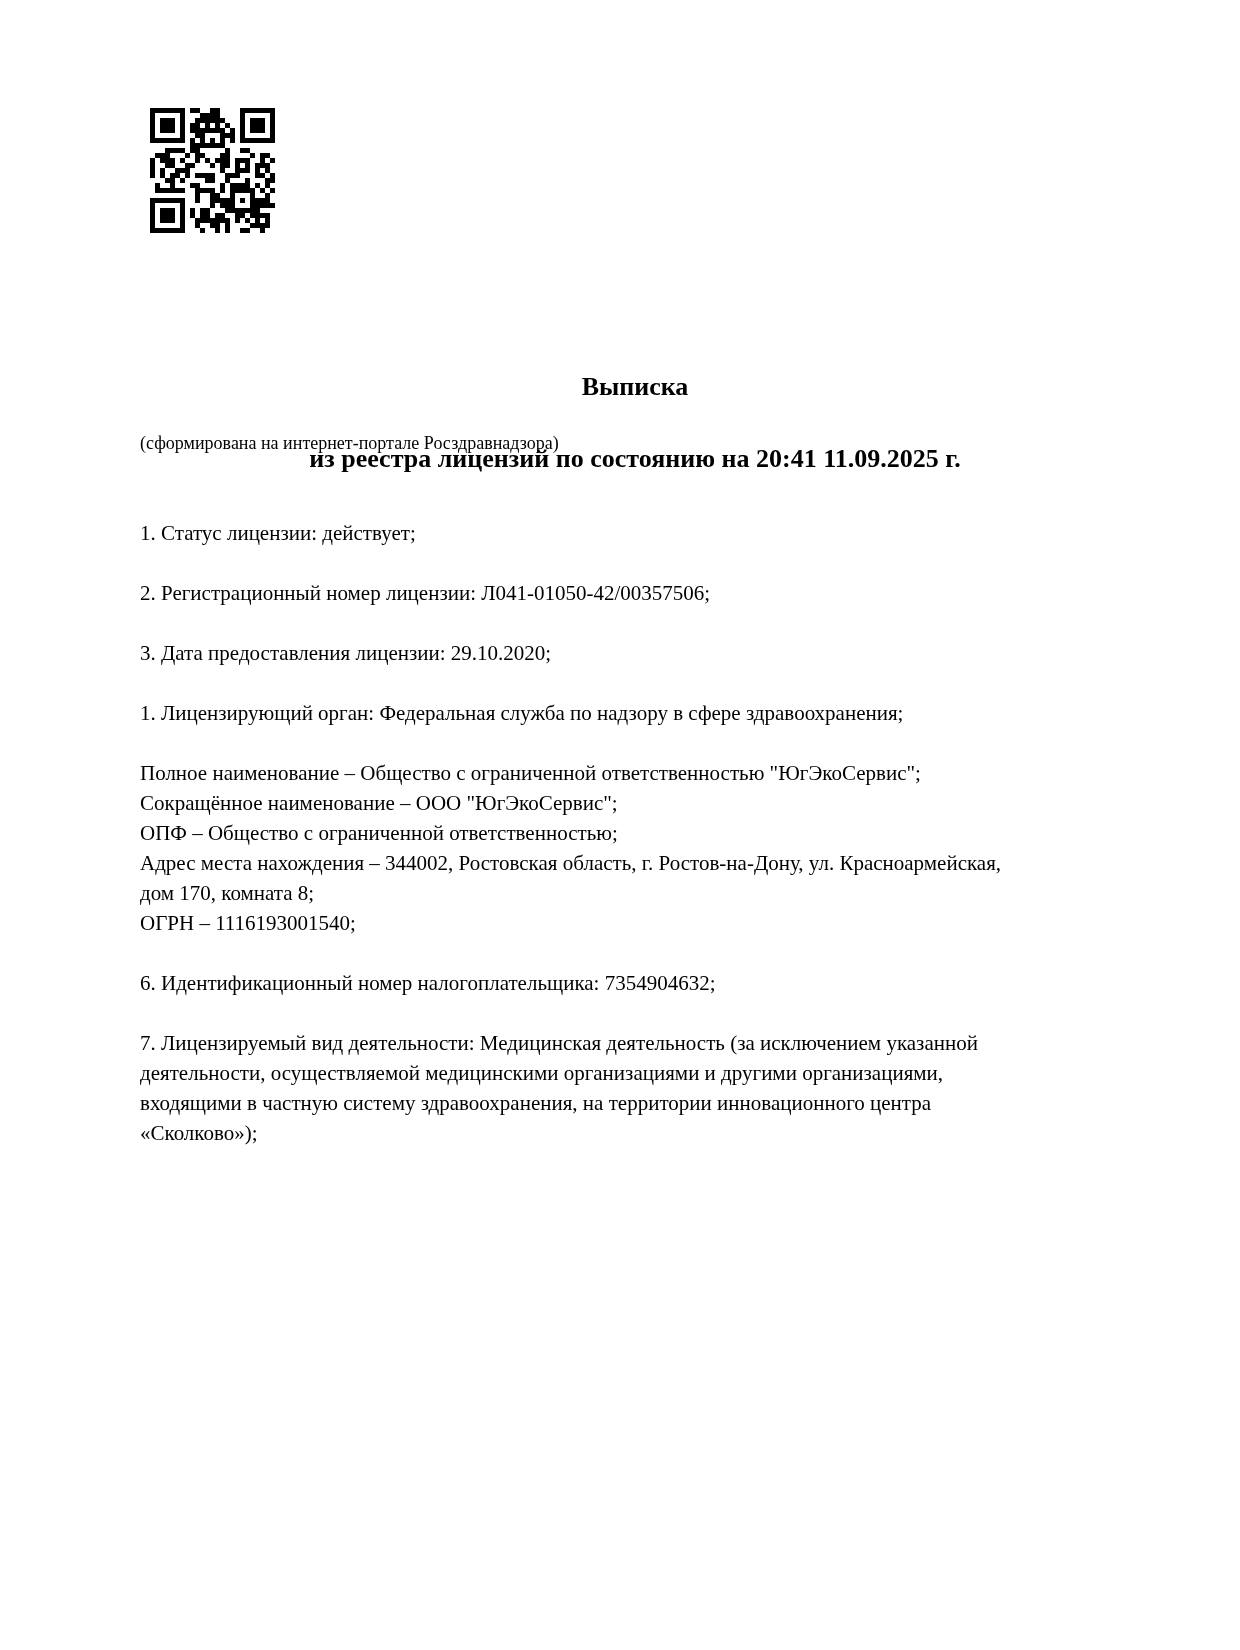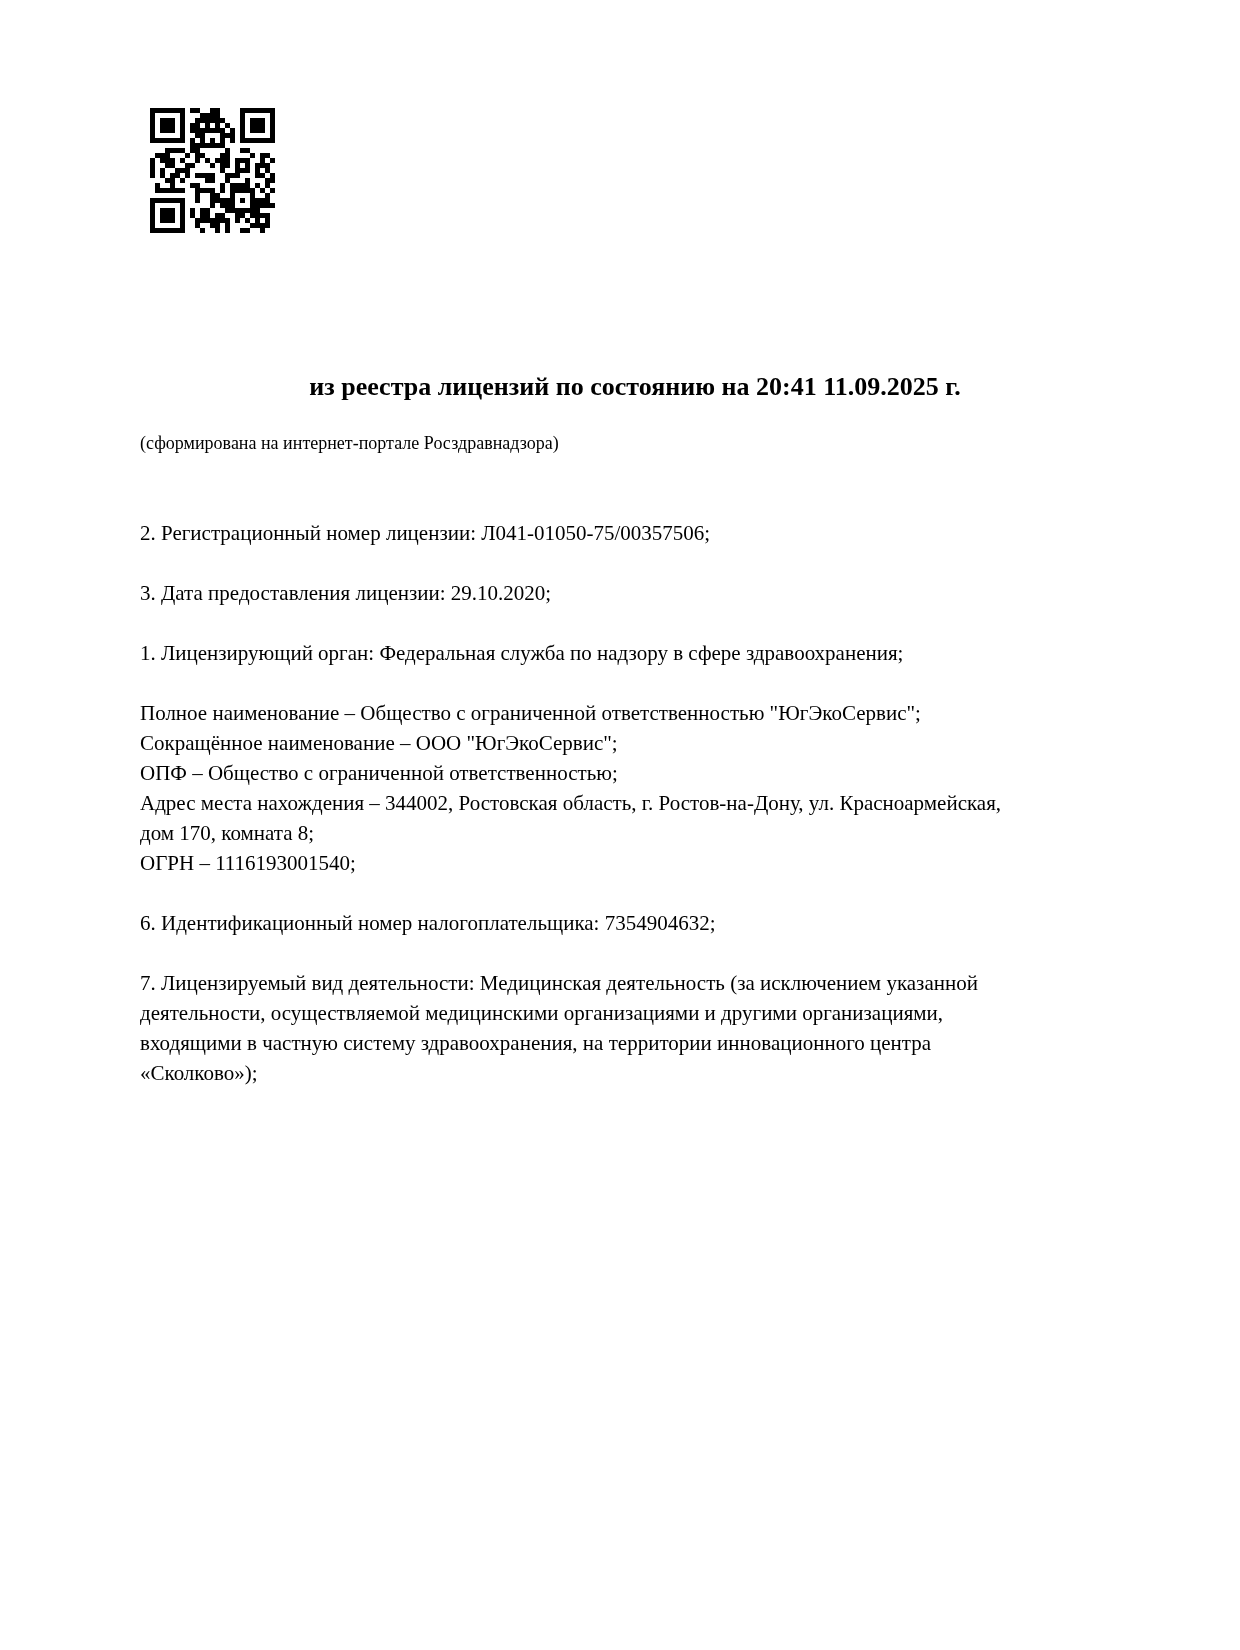--- a/index.html
+++ b/index.html
@@ -301,27 +301,29 @@
         <rect x="0" y="18" width="7" height="7" fill="#000000"></rect>
         <rect x="1" y="19" width="5" height="5" fill="#ffffff"></rect>
         <rect x="2" y="20" width="3" height="3" fill="#000000"></rect>
         <rect x="16" y="16" width="5" height="5" fill="#000000"></rect>
         <rect x="17" y="17" width="3" height="3" fill="#ffffff"></rect>
         <rect x="18" y="18" width="1" height="1" fill="#000000"></rect>
       </svg>
   </div>
 
   <div class="title-block">
+    <div>Выписка</div>
     <div>из реестра лицензий по состоянию на 20:41 11.09.2025 г.</div>
   </div>
 
   <div class="subtitle">(сформирована на интернет-портале Росздравнадзора)</div>
 
   <div class="content">
-    <p>2. Регистрационный номер лицензии: Л041-01050-75/00357506;</p>
+    <p>1. Статус лицензии: действует;</p>
+    <p>2. Регистрационный номер лицензии: Л041-01050-42/00357506;</p>
     <p>3. Дата предоставления лицензии: 29.10.2020;</p>
     <p>1. Лицензирующий орган: Федеральная служба по надзору в сфере здравоохранения;</p>
     <p>Полное наименование – Общество с ограниченной ответственностью "ЮгЭкоСервис";
 Сокращённое наименование – ООО "ЮгЭкоСервис";
 ОПФ – Общество с ограниченной ответственностью;
 Адрес места нахождения – 344002, Ростовская область, г. Ростов-на-Дону, ул. Красноармейская,
 дом 170, комната 8;
 ОГРН – 1116193001540;</p>
     <p>6. Идентификационный номер налогоплательщика: 7354904632;</p>
     <p>7. Лицензируемый вид деятельности: Медицинская деятельность (за исключением указанной

